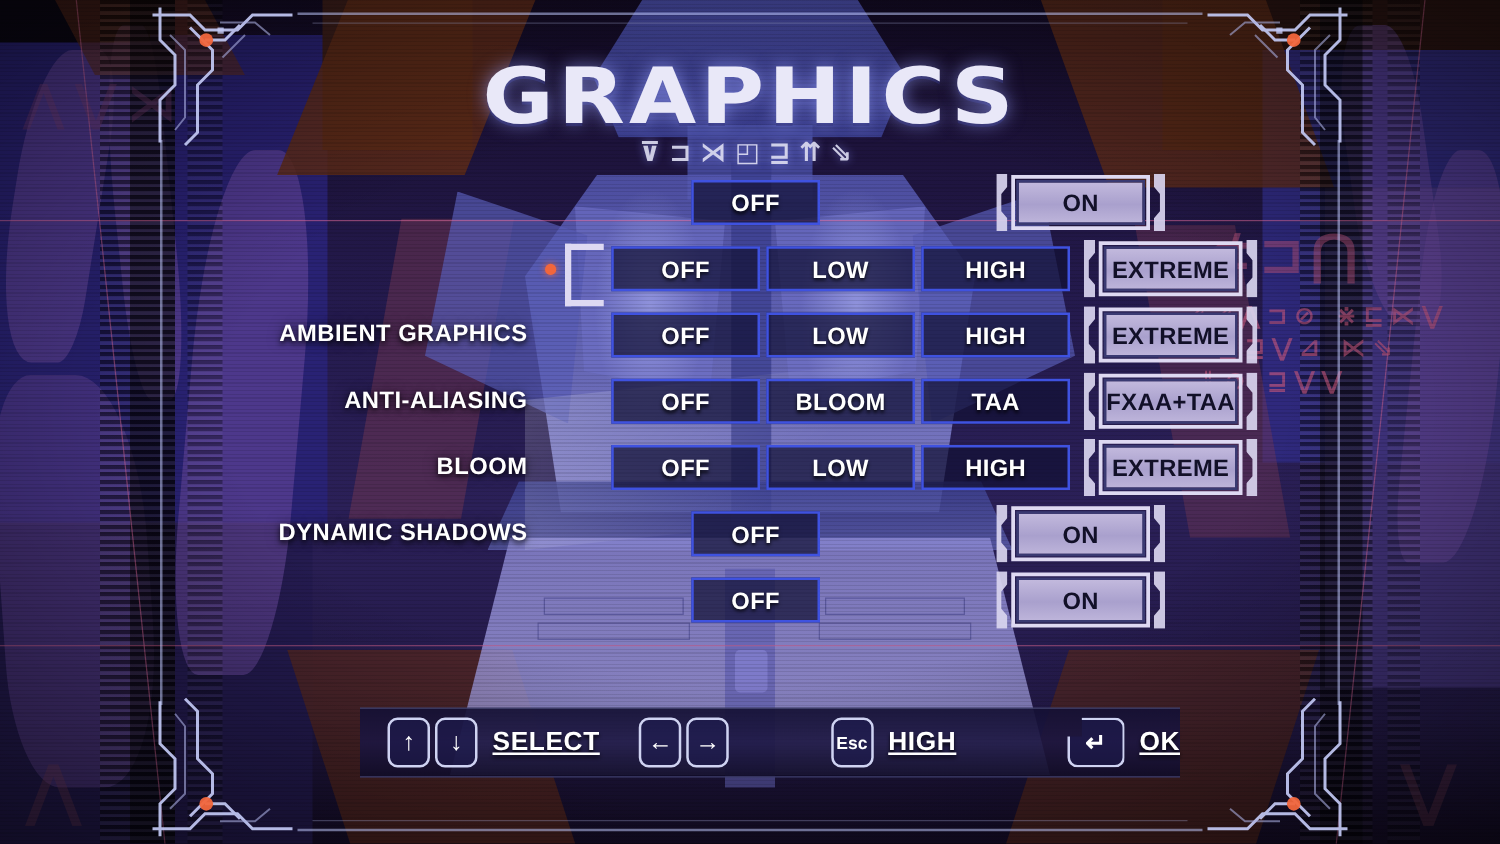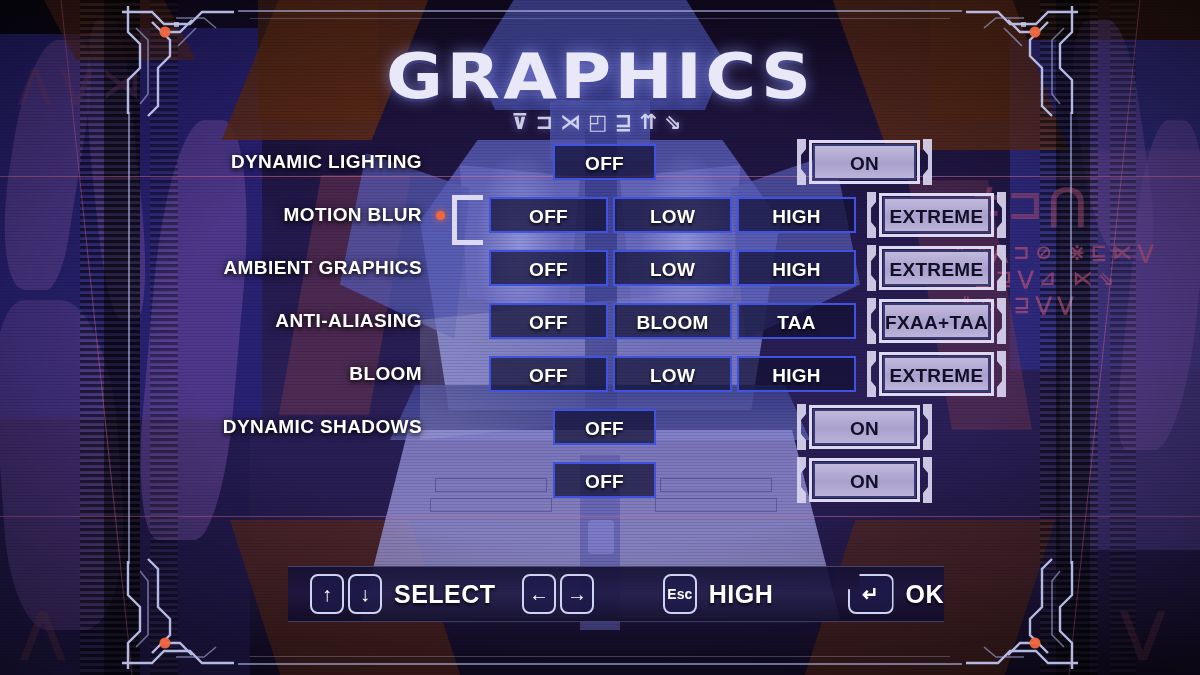--- a/index.html
+++ b/index.html
@@ -179,22 +179,22 @@
            background:linear-gradient(180deg,rgba(20,16,52,.92) 0%,rgba(28,22,66,.88) 50%,rgba(16,12,40,.92) 100%);
            border-top:1px solid rgba(160,170,240,.35);border-bottom:1px solid rgba(160,170,240,.3);
            display:flex;align-items:center;}
   .fgroup{display:flex;align-items:center;height:100%;}
   .key{width:34px;height:40px;border:2px solid #cfd3f2;border-radius:8px;
        background:rgba(30,28,80,.55);display:flex;align-items:center;justify-content:center;
        color:#ffffff;font-size:20px;font-weight:700;margin-right:4px;box-sizing:border-box;}
   .key.esc{font-size:14px;letter-spacing:0;}
   .key.enter{width:46px;border-radius:8px;position:relative;
              clip-path:polygon(26% 0,100% 0,100% 100%,0 100%,0 38%,26% 38%);}
-  .ftext{color:#ffffff;font-size:25px;font-weight:700;letter-spacing:.5px;margin:0 0 0 8px;
-         text-shadow:0 2px 3px rgba(0,0,0,.8);}
+  .ftext{color:#ffffff;font-size:21px;font-weight:700;letter-spacing:.5px;margin:0 0 0 8px;
+         text-shadow:0 2px 3px rgba(0,0,0,.8);text-decoration:underline;}
 </style>
 </head>
 <body>
 
 <div id="stage">
 
   <div class="bg bg-base"></div>
 
   <div class="blk b1"></div>
   <div class="blk b2"></div>
@@ -343,30 +343,28 @@
 
   <div class="content">
 
     <div class="title-wrap">
       <div class="title">GRAPHICS</div>
       <div class="subtitle">⊽⊐⋊◰⊒⇈⇘</div>
     </div>
 
     <div class="rows" id="rows">
         <div class="row">
-          <div class="row-label">DYNAMIC LIGHTING</div>
           <div class="opts">
             <div class="opt un" style="left: 553px; width: 103px;">OFF</div>
             <div class="opt sel" style="left: 813px; width: 103px;">ON</div>
             <div class="brk l" style="left: 797px;"></div>
             <div class="brk r" style="left: 923px;"></div>
           </div>
         </div>
         <div class="row">
-          <div class="row-label">MOTION BLUR</div>
           <div class="cursor-dot"></div>
           <div class="cursor"></div>
           <div class="opts">
             <div class="opt un" style="left: 489px; width: 119px;">OFF</div>
             <div class="opt un" style="left: 613px; width: 119px;">LOW</div>
             <div class="opt un" style="left: 737px; width: 119px;">HIGH</div>
             <div class="opt sel" style="left: 883px; width: 107px;">EXTREME</div>
             <div class="brk l" style="left: 867px;"></div>
             <div class="brk r" style="left: 997px;"></div>
           </div>

